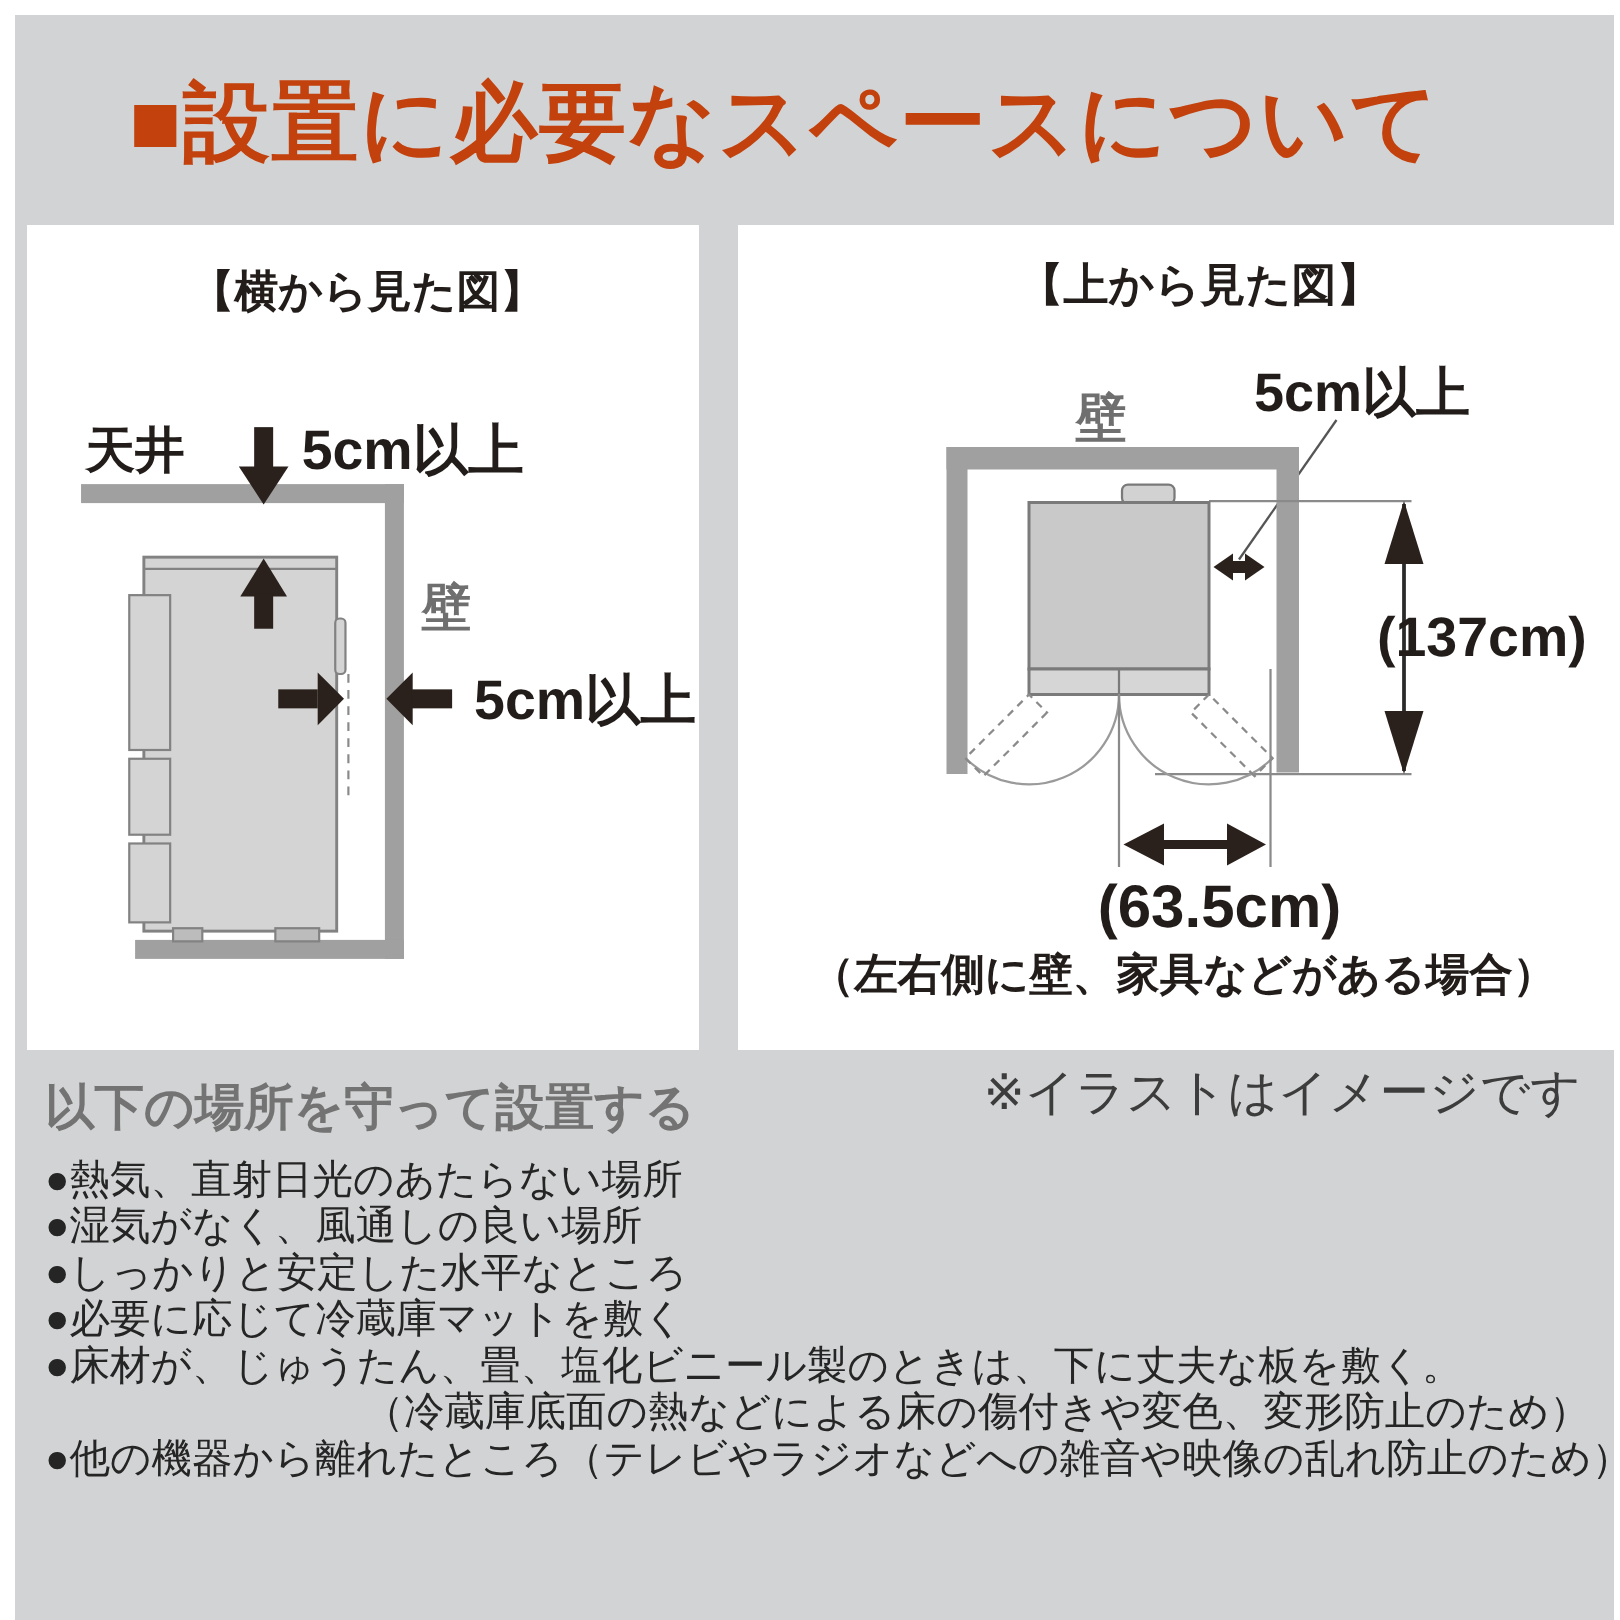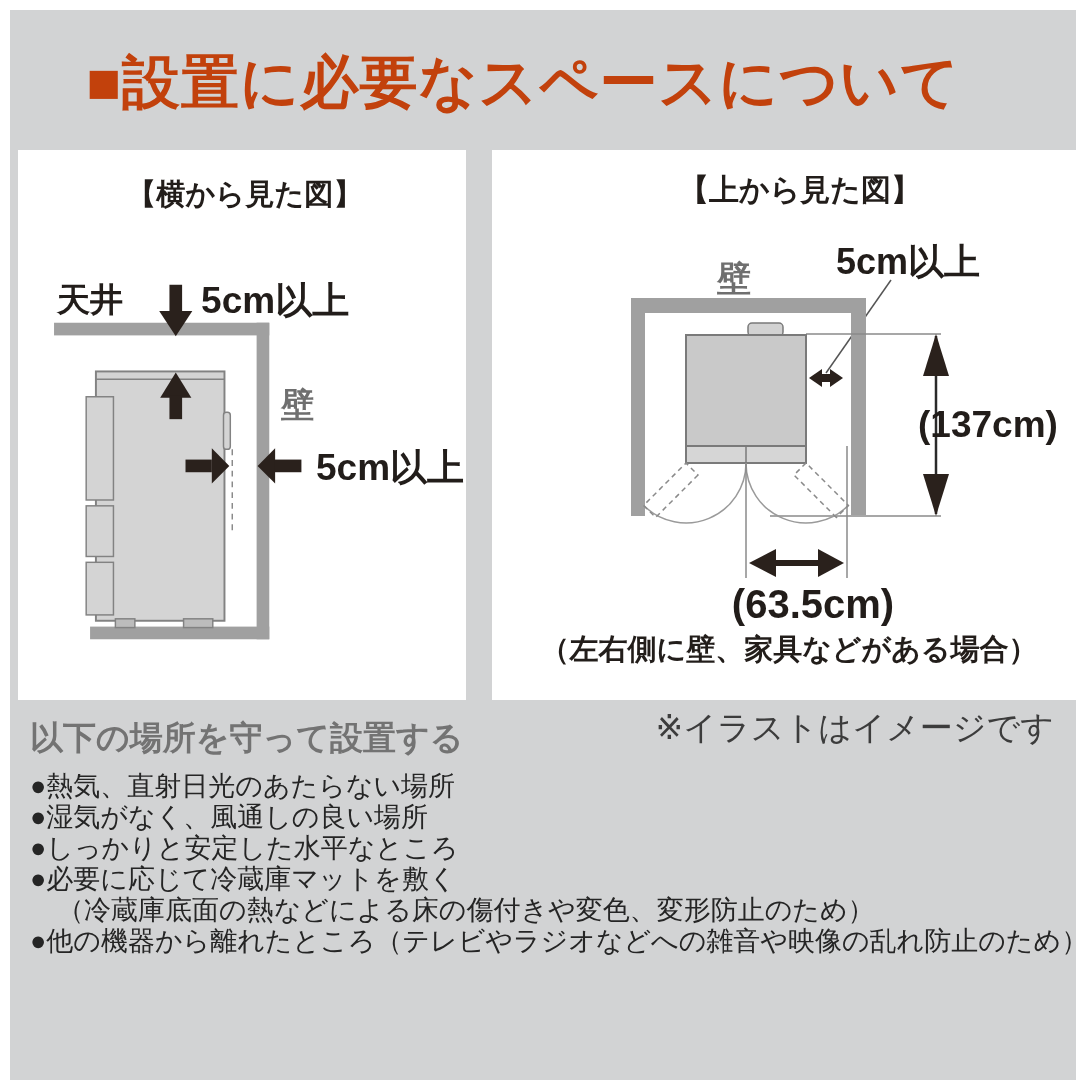--- a/index.html
+++ b/index.html
@@ -18,21 +18,21 @@
   .panel.right{left:492px;width:568px;padding-left:43px;}
   .panel svg{display:block;width:100%;height:100%;}
   svg text{font-family:"Liberation Sans","DejaVu Sans",sans-serif;}
   .disclaimer{
     position:absolute;top:706px;right:26px;font-size:33px;font-weight:500;
     color:#3c3c3c;white-space:nowrap;
   }
   .placement{position:absolute;left:30px;top:716px;width:1030px;}
   .placement-heading{font-size:33px;font-weight:bold;color:#737373;margin:0 0 10px 0;white-space:nowrap;}
   .bullet-line{font-size:27px;line-height:31px;font-weight:500;color:#252525;white-space:nowrap;}
-  .bullet-line.indent{padding-left:27px;}
+  .bullet-line.indent{padding-left:27px;text-align:right;}
 </style>
 </head>
 <body>
 
 <div class="gray-area"></div>
 
 <div class="main-title">■設置に必要なスペースについて</div>
 
 <div class="panel left">
   <svg viewBox="0 0 460 550">
@@ -146,16 +146,17 @@
 
 <div class="disclaimer">※イラストはイメージです</div>
 
 <div class="placement">
   <div class="placement-heading">以下の場所を守って設置する</div>
   <div>
       <div class="bullet-line">●熱気、直射日光のあたらない場所</div>
       <div class="bullet-line">●湿気がなく、風通しの良い場所</div>
       <div class="bullet-line">●しっかりと安定した水平なところ</div>
       <div class="bullet-line">●必要に応じて冷蔵庫マットを敷く</div>
+      <div class="bullet-line">●床材が、じゅうたん、畳、塩化ビニール製のときは、下に丈夫な板を敷く。</div>
       <div class="bullet-line indent">（冷蔵庫底面の熱などによる床の傷付きや変色、変形防止のため）</div>
       <div class="bullet-line">●他の機器から離れたところ（テレビやラジオなどへの雑音や映像の乱れ防止のため）</div>
     </div>
 </div>
 
 </body></html>

